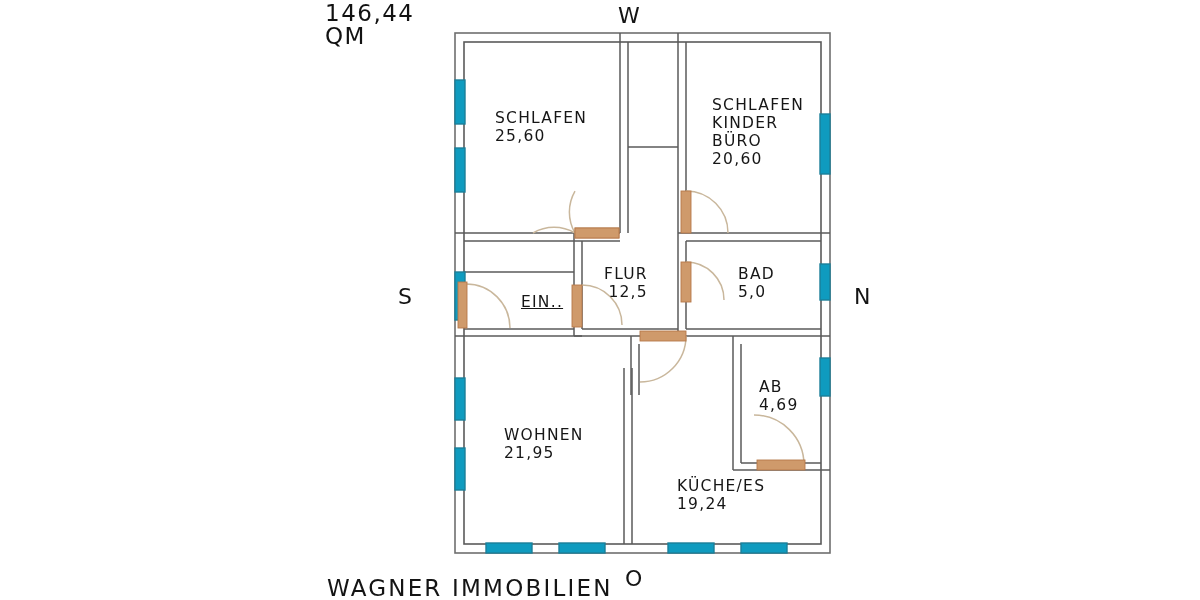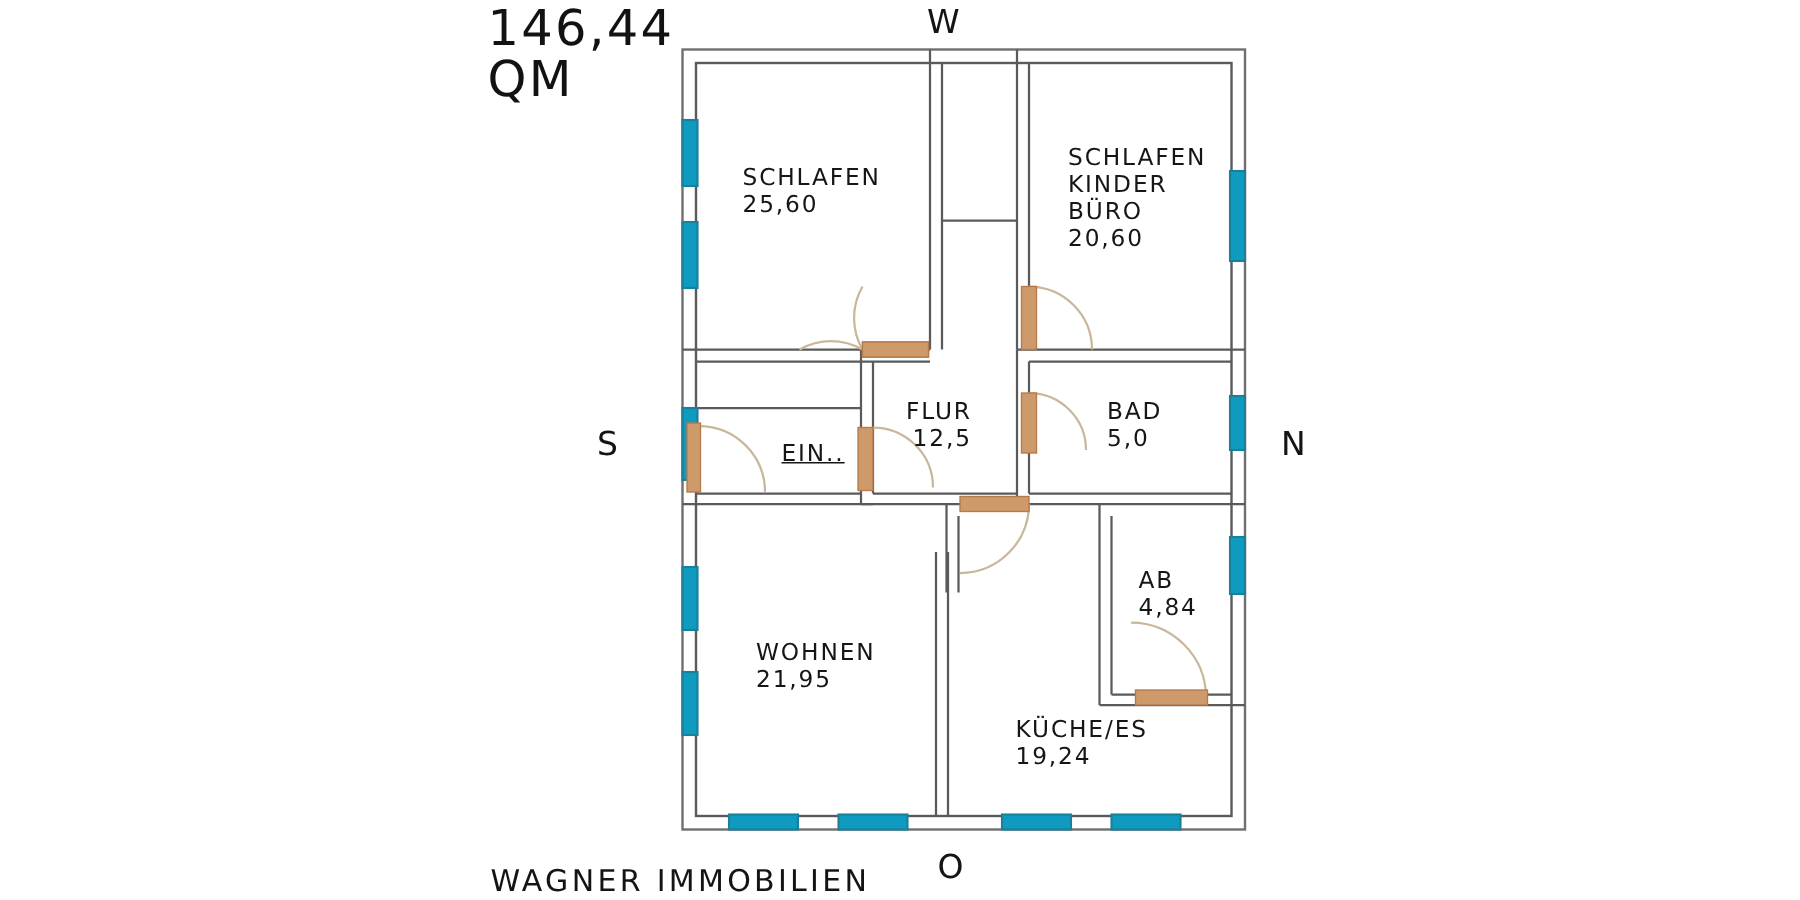--- a/index.html
+++ b/index.html
@@ -16,21 +16,21 @@
   }
   #stage {
     position: relative;
     width: 1200px;
     height: 600px;
   }
   .area-badge {
     position: absolute;
     left: 325px;
     top: 2px;
-    font-size: 33px;
+    font-size: 23px;
     letter-spacing: 1.5px;
     line-height: 1.02;
     font-weight: 500;
     color: #121212;
     white-space: pre-line;
   }
   .compass {
     position: absolute;
     font-size: 22px;
     letter-spacing: 1px;
@@ -38,21 +38,21 @@
     color: #141414;
   }
   #compass-w { left: 618px; top: 3px; }
   #compass-s { left: 398px; top: 284px; }
   #compass-n { left: 854px; top: 284px; }
   #compass-o { left: 625px; top: 566px; }
   .footer-brand {
     position: absolute;
     left: 327px;
     top: 575px;
-    font-size: 20px;
+    font-size: 23px;
     letter-spacing: 2.2px;
     font-weight: 500;
     color: #141414;
     text-align: center;
   }
   #plan-svg {
     position: absolute;
     left: 0;
     top: 0;
   }
@@ -213,17 +213,17 @@
 
   <div class="room-label" id="label-ein">EIN..</div>
 
   <div class="room-label" id="label-wohnen">WOHNEN
 21,95</div>
 
   <div class="room-label" id="label-kueche">KÜCHE/ES
 19,24</div>
 
   <div class="room-label" id="label-ab">AB
-4,84</div>
+4,69</div>
 
   <div class="footer-brand">WAGNER IMMOBILIEN</div>
 
 </div>
 
 </body></html>

